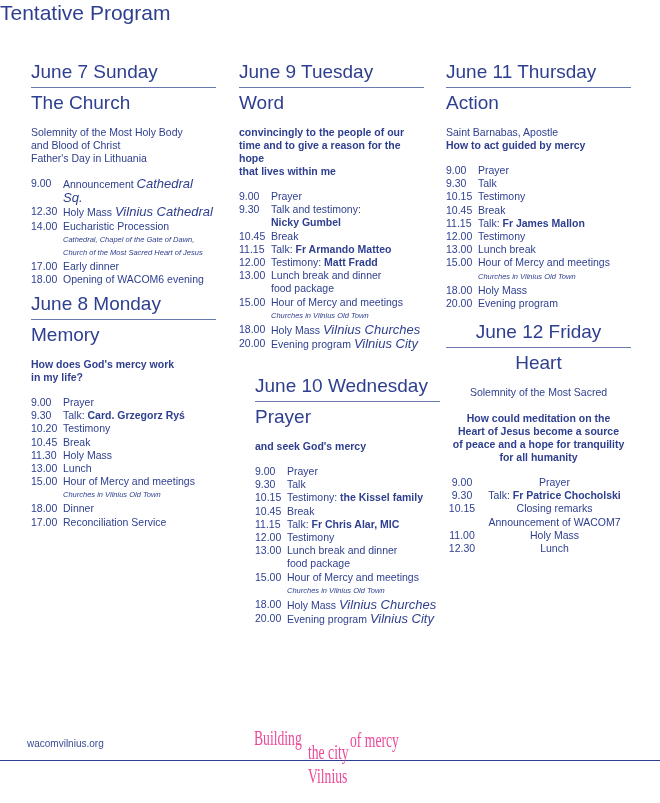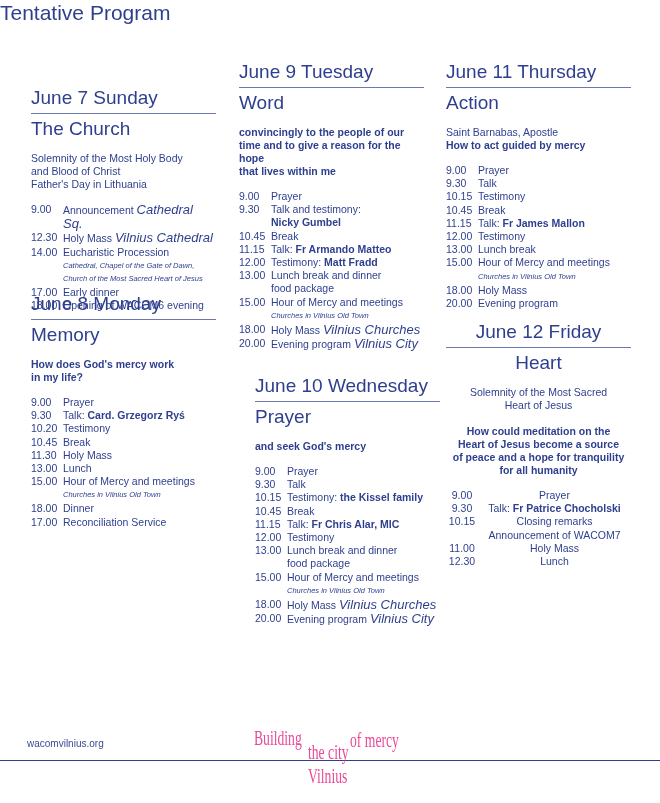--- a/index.html
+++ b/index.html
@@ -25,21 +25,21 @@
     .logo { position:absolute; left:250px; top:725px; width:170px; height:70px;
       font-family:Liberation Serif, serif; color:#ec4899; }
     .logo span { position:absolute; transform:scaleX(0.62); transform-origin:left top; font-size:22px; white-space:nowrap; }
   </style>
 </head>
 <body>
 
 <div class="title">Tentative Program</div>
 
 <div class="col" style="left:31px; top:60px;" id="col0">
-    <div style="position: absolute; left: 0px; width: 185px; top: 0px; margin-top: 26px;">
+    <div style="position: absolute; left: 0px; width: 185px; top: 0px;">
       <div class="day">June 7 Sunday</div>
       <div class="rule"></div>
       <div class="theme">The Church</div>
       <div class="sub">Solemnity of the Most Holy Body</div>
       <div class="sub">and Blood of Christ</div>
       <div class="sub">Father's Day in Lithuania</div>
       <div class="sched">
         <div class="row">
         <span class="t">9.00</span>
         <span class="e"><span>Announcement</span> <span class="loc">Cathedral Sq.</span></span>
@@ -270,21 +270,20 @@
         <span class="t">20.00</span>
         <span class="e"><span>Evening program</span></span>
       </div>
       </div>
     </div>
     <div style="position: absolute; left: 0px; width: 185px; top: 260px; text-align: center;">
       <div class="day">June 12 Friday</div>
       <div class="rule"></div>
       <div class="theme">Heart</div>
       <div class="sub">Solemnity of the Most Sacred</div>
-      <div class="sub">Heart of Jesus</div>
       <div style="height:13px"></div>
       <div class="q">How could meditation on the</div>
       <div class="q">Heart of Jesus become a source</div>
       <div class="q">of peace and a hope for tranquility</div>
       <div class="q">for all humanity</div>
       <div class="sched">
         <div class="row">
         <span class="t">9.00</span>
         <span class="e"><span>Prayer</span></span>
       </div>

